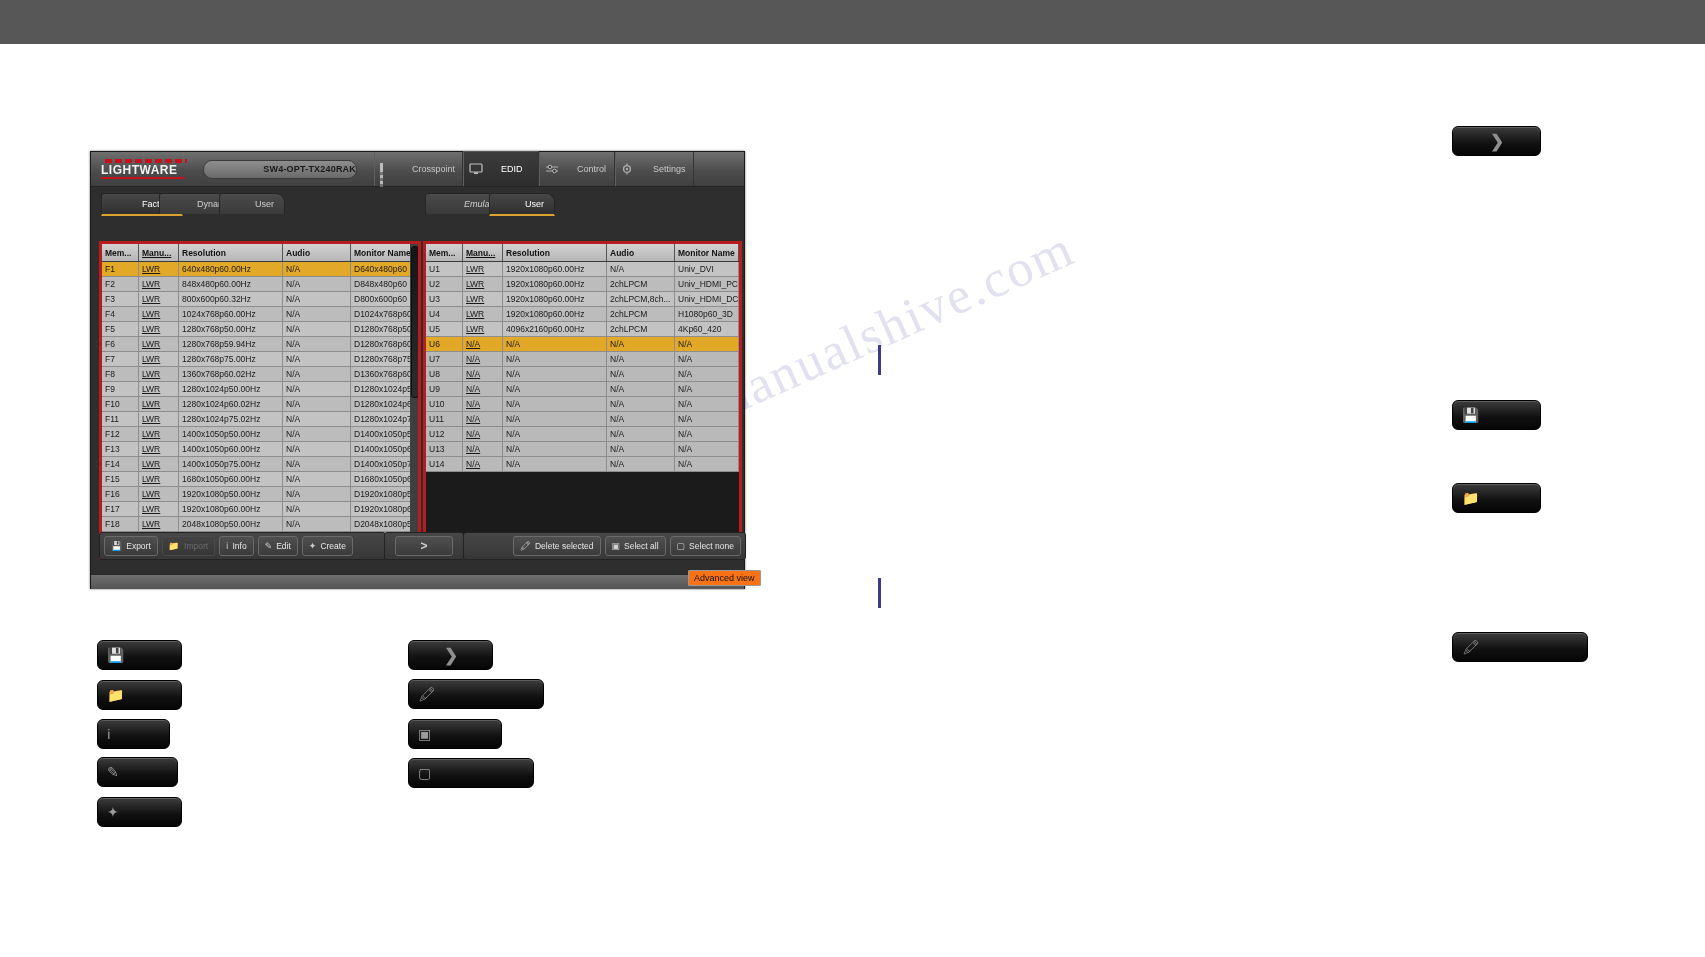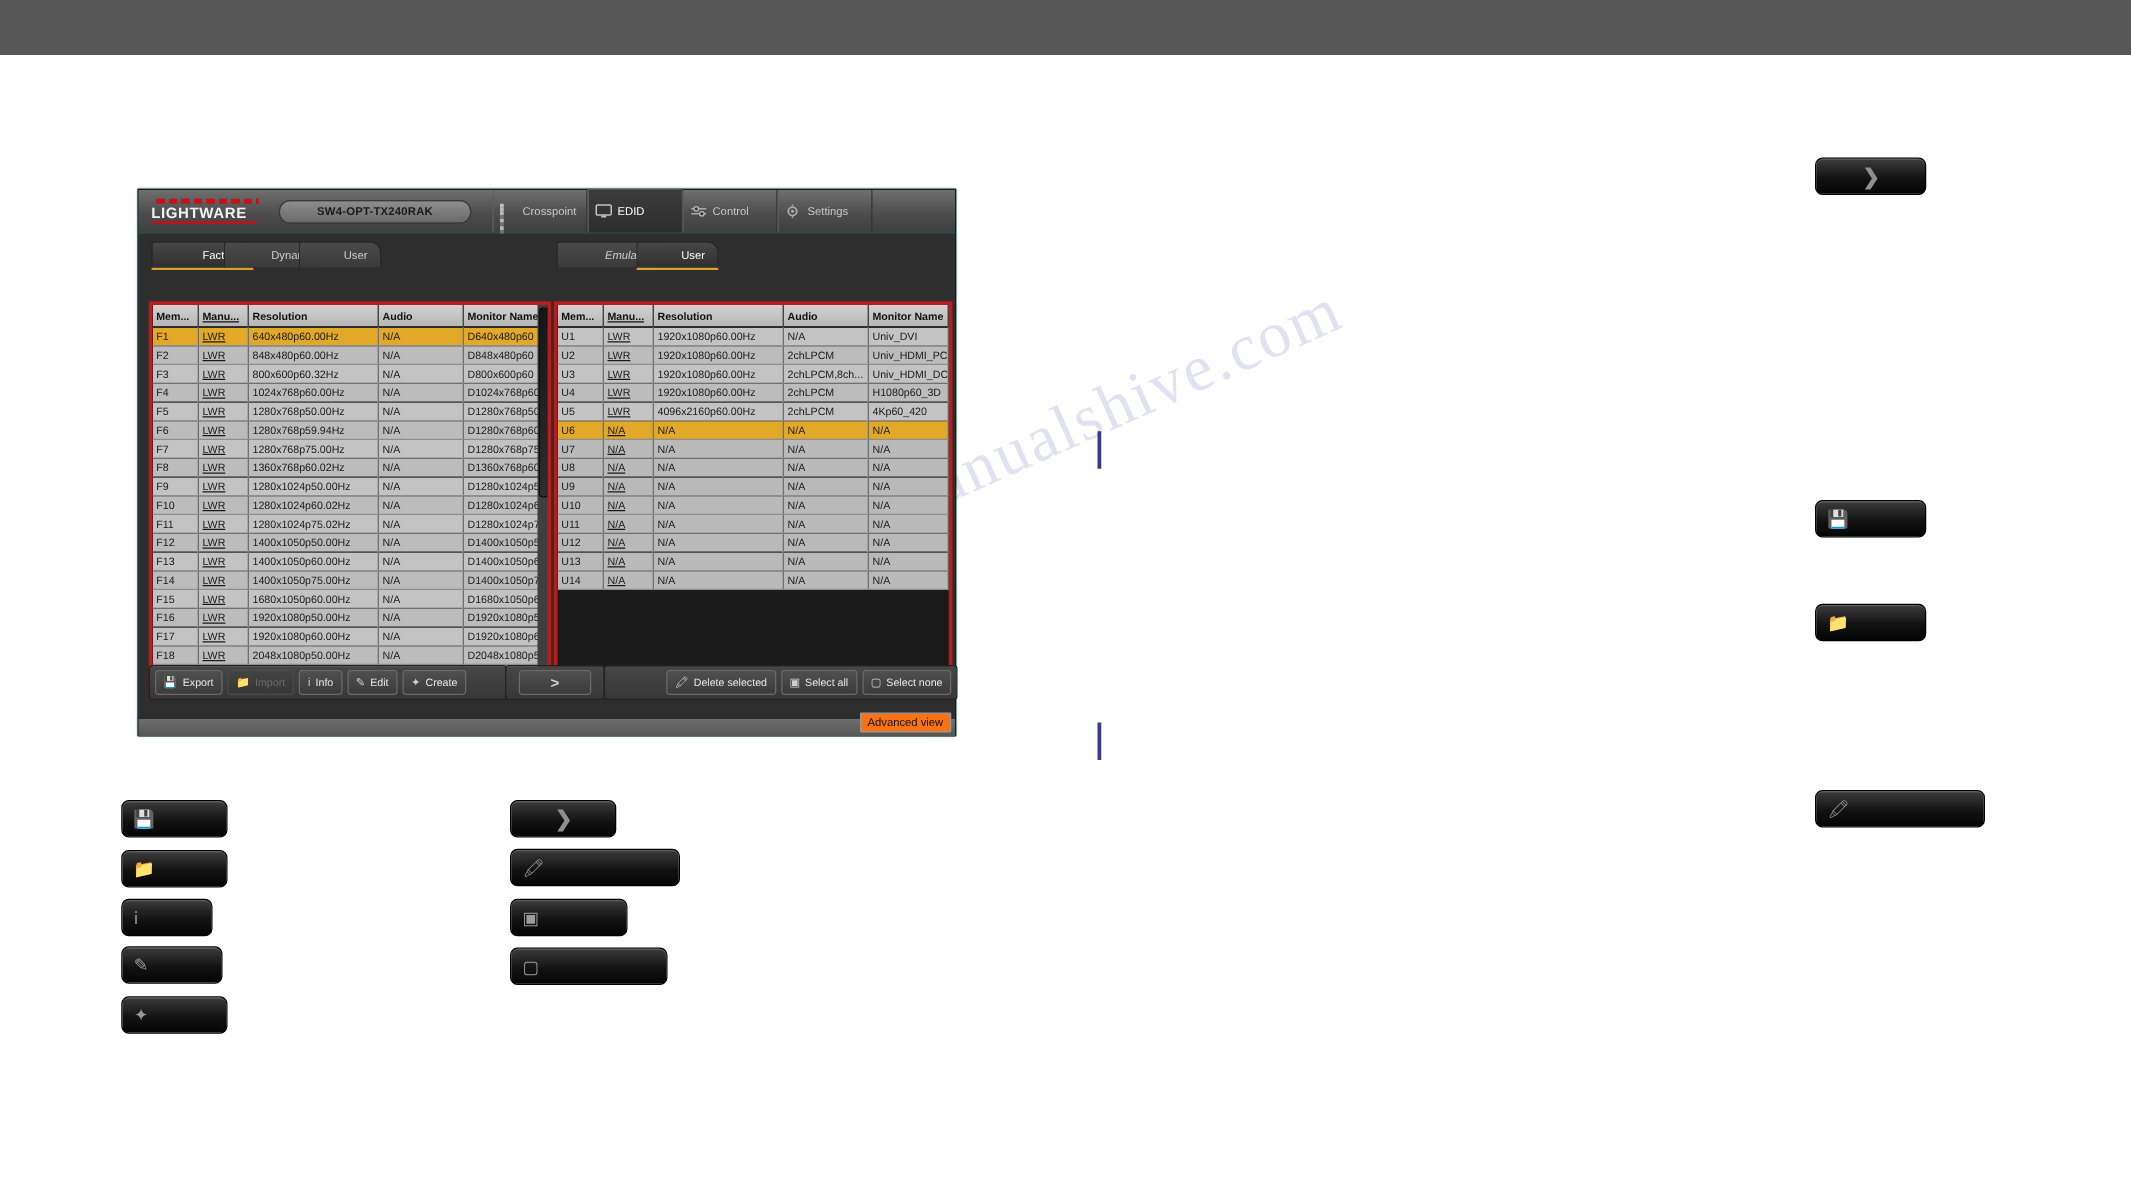--- a/index.html
+++ b/index.html
@@ -16,22 +16,22 @@
     pointer-events:none;user-select:none;
     font-family:"Liberation Serif", serif;
     color:#c9c9e4;opacity:.55;
     font-size:52px;letter-spacing:2px;
     transform:rotate(-24deg);
   }
   .wm1{position:absolute;left:230px;top:0px;}
 
   
   .app{
-    position:absolute;left:110px;top:151px;width:653px;height:436px;
-    background:#14b8a6;border:1px solid #1b1b1b;
+    position:absolute;left:90px;top:151px;width:653px;height:436px;
+    background:#701a75;border:1px solid #1b1b1b;
     box-shadow:0 0 2px rgba(0,0,0,.6);
   }
   .titlebar{
     position:relative;height:34px;
     background:linear-gradient(#6f6f6f,#4d4d4d 55%,#3f3f3f);
     border-bottom:1px solid #242424;
     display:flex;align-items:center;
   }
   .logo{margin-left:10px;width:88px;}
   .logo .lw-bars{
@@ -42,27 +42,27 @@
     display:block;color:#f2f2f2;font-size:12px;font-weight:bold;
     letter-spacing:.5px;line-height:12px;margin-top:1px;
     font-family:"Liberation Sans", sans-serif;
   }
   .logo .lw-rule{display:block;height:2px;width:84px;background:#c4111c;margin-top:1px;}
 
   .devbox{
     margin-left:14px;width:152px;height:17px;border-radius:9px;
     background:linear-gradient(#8e8e8e,#6a6a6a);
     border:1px solid #3a3a3a;
-    display:flex;align-items:center;justify-content:center;
+    display:flex;align-items:center;justify-content:flex-end;
     color:#1a1a1a;font-size:9px;font-weight:bold;letter-spacing:.2px;
   }
   .navtabs{display:flex;align-items:flex-end;height:34px;margin-left:17px;}
   .navtab{
     height:34px;min-width:62px;padding:0 7px 0 5px;
-    display:flex;align-items:center;gap:4px;
+    display:flex;align-items:center;gap:18px;
     color:#c9c9c9;font-size:9px;
     border-left:1px solid #5e5e5e;border-right:1px solid #343434;
     background:transparent;
   }
   .navtab.active{
     background:linear-gradient(#3c3c3c,#2d2d2d);
     color:#ffffff;
     border-top:1px solid #555;
   }
   .navtab .ico{width:14px;height:12px;display:block;opacity:.85;}

